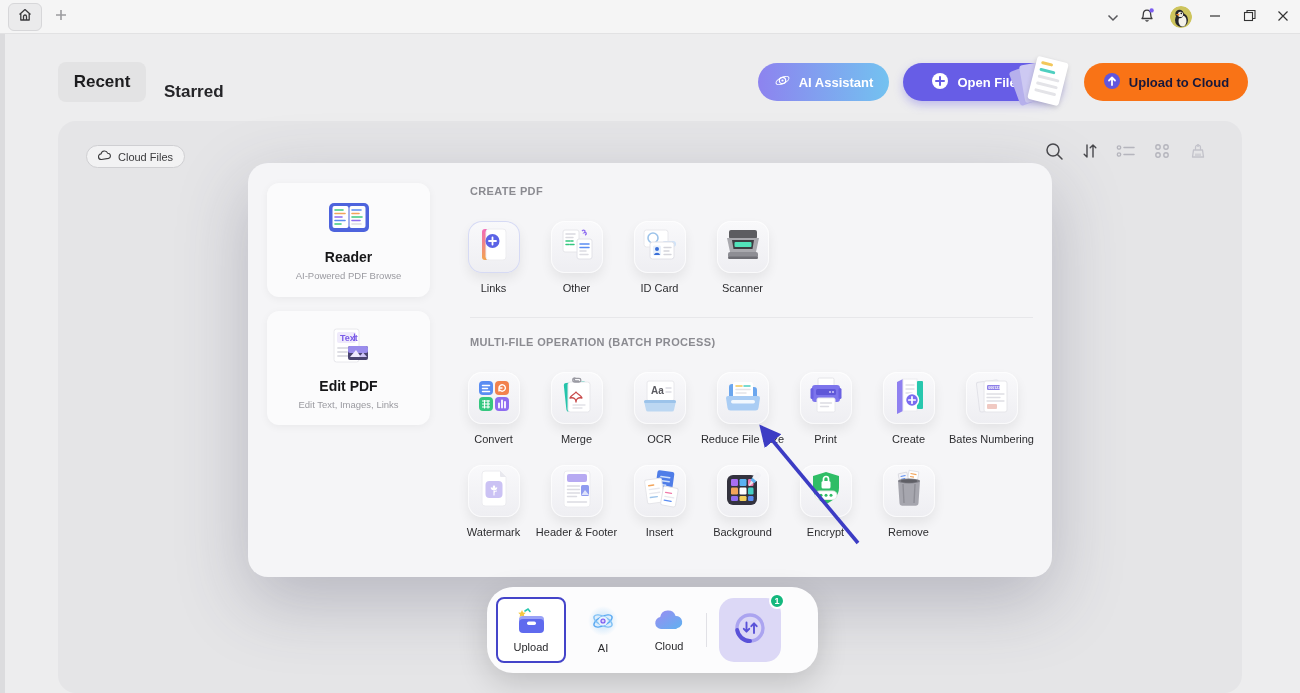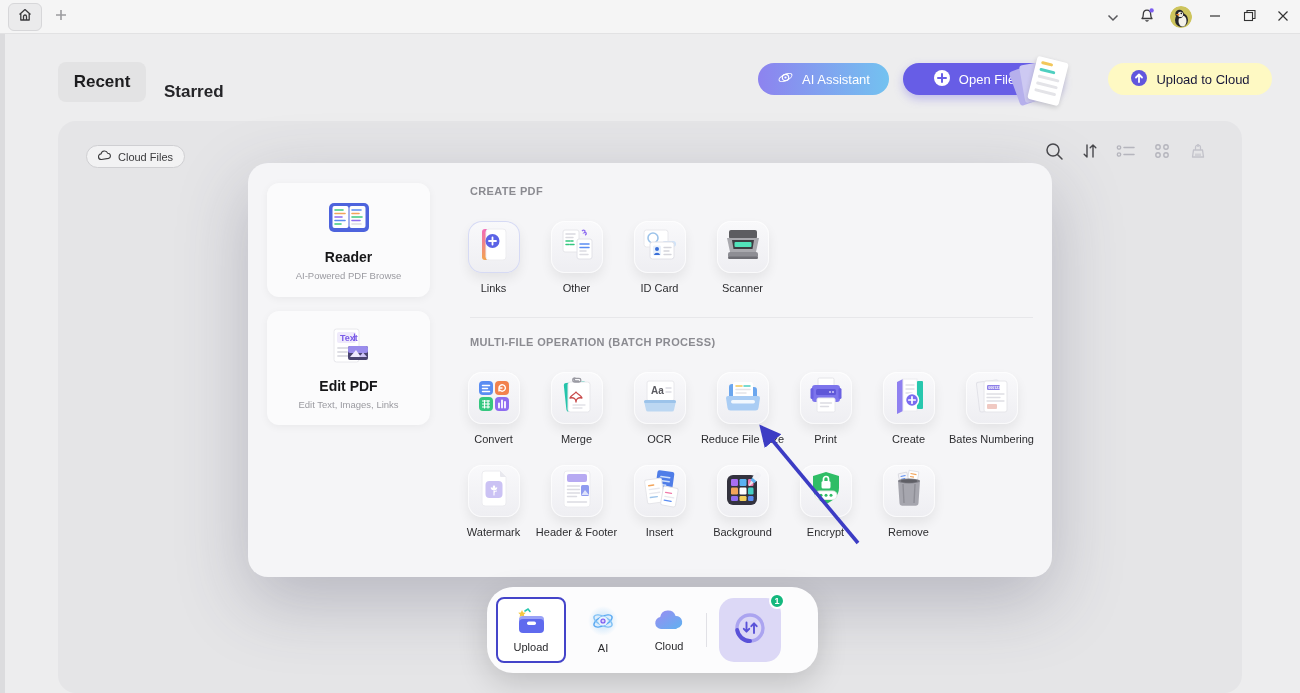--- a/index.html
+++ b/index.html
@@ -12,24 +12,24 @@
   .home-tab { position:absolute; left:8px; top:3px; width:34px; height:28px; background:#ebebec; border:1px solid #d7d7d9; border-radius:6px; display:flex; align-items:center; justify-content:center; }
   .newtab-btn { position:absolute; left:52px; top:8px; width:18px; height:18px; display:flex; align-items:center; justify-content:center; }
   .tb-right { position:absolute; right:0; top:0; height:34px; display:flex; align-items:center; }
   .tb-ic { width:34px; height:34px; display:flex; align-items:center; justify-content:center; position:relative; }
   .avatar { width:22px; height:22px; border-radius:50%; overflow:hidden; }
   .left-sliver { position:absolute; left:0; top:34px; width:5px; height:659px; background:#dcdcde; }
 
   
   .tab-pill { position:absolute; left:58px; top:62px; width:88px; height:40px; background:#e3e3e4; border-radius:8px; display:flex; align-items:center; justify-content:center; font-size:17px; font-weight:bold; color:#1d1d1f; }
   .tab-plain { position:absolute; left:164px; top:62px; height:40px; display:flex; align-items:flex-end; font-size:17px; font-weight:bold; color:#252528; }
-  .hbtn { position:absolute; top:63px; height:32px; border-radius:19px; display:flex; align-items:center; justify-content:center; gap:8px; font-size:13px; font-weight:normal; color:#fff; }
+  .hbtn { position:absolute; top:63px; height:38px; border-radius:19px; display:flex; align-items:center; justify-content:center; gap:8px; font-size:13px; font-weight:bold; color:#fff; }
   .btn-ai { left:758px; width:131px; background:linear-gradient(90deg,#8d83ef,#73c2f0); }
   .btn-open { left:903px; width:160px; background:#675de6; box-shadow:0 4px 10px rgba(103,93,230,.35); }
-  .btn-upload { left:1108px; width:164px; background:#fef9c3; color:#17173a; }
+  .btn-upload { left:1084px; width:164px; background:#f97316; color:#17173a; }
   .papers { position:absolute; left:1008px; top:55px; width:64px; height:58px; pointer-events:none; }
   .sheet { position:absolute; border-radius:3px; }
   .sheet.s1 { left:6px; top:12px; width:26px; height:36px; background:#b6b0ec; transform:rotate(-20deg); }
   .sheet.s2 { left:14px; top:8px; width:28px; height:38px; background:#cdc9f2; transform:rotate(-10deg); }
   .sheet.s3 { left:24px; top:4px; width:32px; height:44px; background:#ffffff; transform:rotate(14deg); box-shadow:0 2px 5px rgba(0,0,0,.15); }
   .sheet.s3 i { display:block; height:3px; border-radius:2px; margin:4px 5px 0 5px; background:#e4e4e8; }
   .sheet.s3 i.y { background:#f2c75b; width:12px; }
   .sheet.s3 i.t { background:#4ecfc0; width:16px; }
 
   

